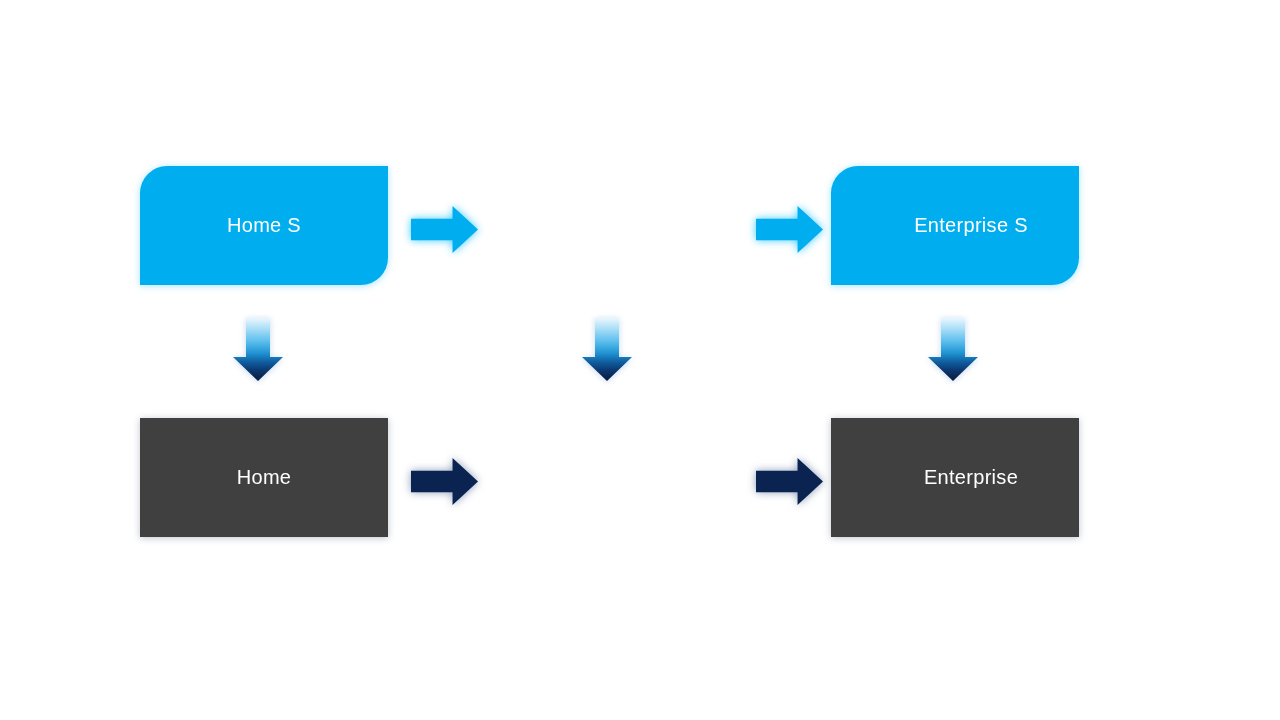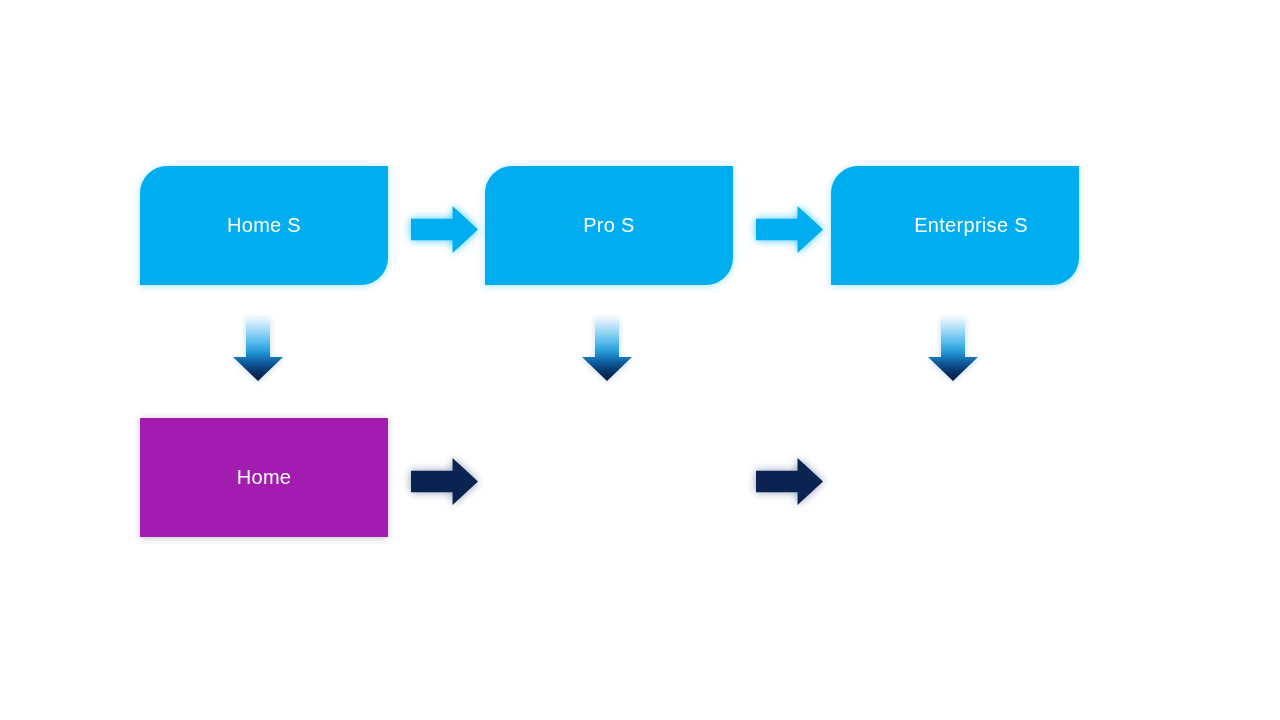--- a/index.html
+++ b/index.html
@@ -32,21 +32,21 @@
     white-space: nowrap;
   }
   .node.top {
     top: 166px;
     background: #00AEEF;
     border-radius: 27px 0 27px 0;
     box-shadow: 0 1px 7px rgba(0, 174, 239, 0.35);
   }
   .node.bottom {
     top: 418px;
-    background: #a21caf;
+    background: #404040;
     box-shadow: 0 1px 7px rgba(40, 60, 100, 0.30);
   }
   .col1 { left: 140px; }
   .col2 { left: 485px; }
   .col3 { left: 831px; padding-left: 32px; }
 
   
   .harrow-wrap {
     position: absolute;
     width: 67px;
@@ -93,23 +93,20 @@
   .vcol3 { left: 928px; }
 </style>
 </head>
 <body>
 
 <div class="canvas">
 
   <div class="node top col1">
     <span class="node-label">Home S</span>
   </div>
-  <div class="node top col2">
-    <span class="node-label">Pro S</span>
-  </div>
   <div class="node top col3">
     <span class="node-label">Enterprise S</span>
   </div>
 
   <div class="harrow-wrap cyan htop hgap1">
     <div class="harrow cyan"></div>
   </div>
   <div class="harrow-wrap cyan htop hgap2">
     <div class="harrow cyan"></div>
   </div>
@@ -120,20 +117,23 @@
   <div class="varrow-wrap vcol2">
     <div class="varrow"></div>
   </div>
   <div class="varrow-wrap vcol3">
     <div class="varrow"></div>
   </div>
 
   <div class="node bottom col1">
     <span class="node-label">Home</span>
   </div>
+  <div class="node bottom col3">
+    <span class="node-label">Enterprise</span>
+  </div>
 
   <div class="harrow-wrap navy hbottom hgap1">
     <div class="harrow navy"></div>
   </div>
   <div class="harrow-wrap navy hbottom hgap2">
     <div class="harrow navy"></div>
   </div>
 
 </div>
 

